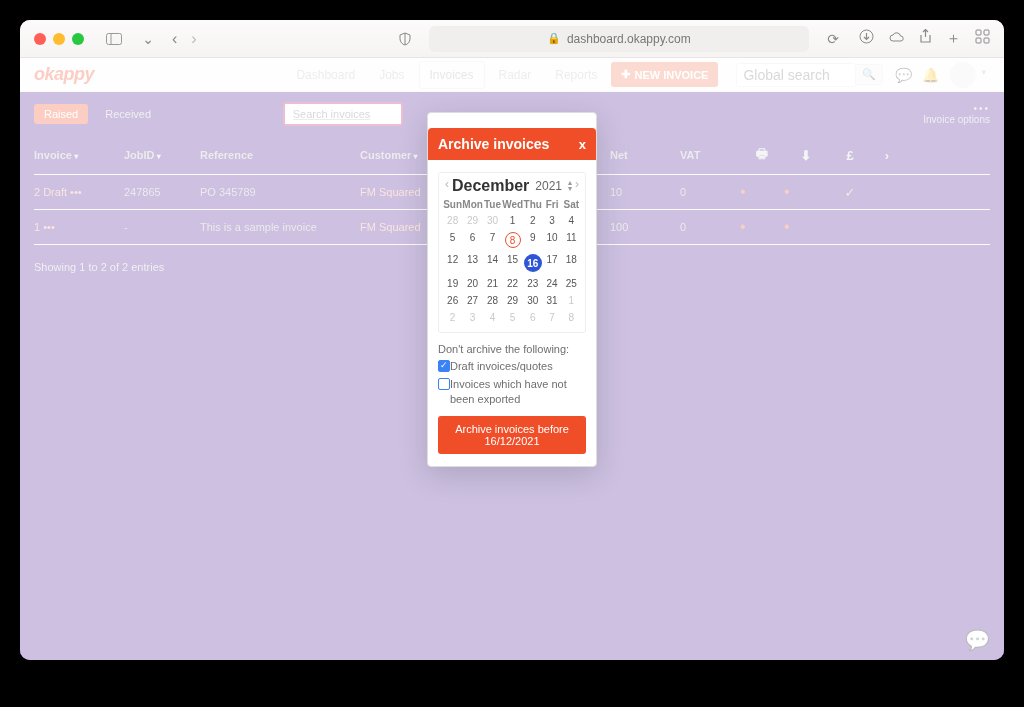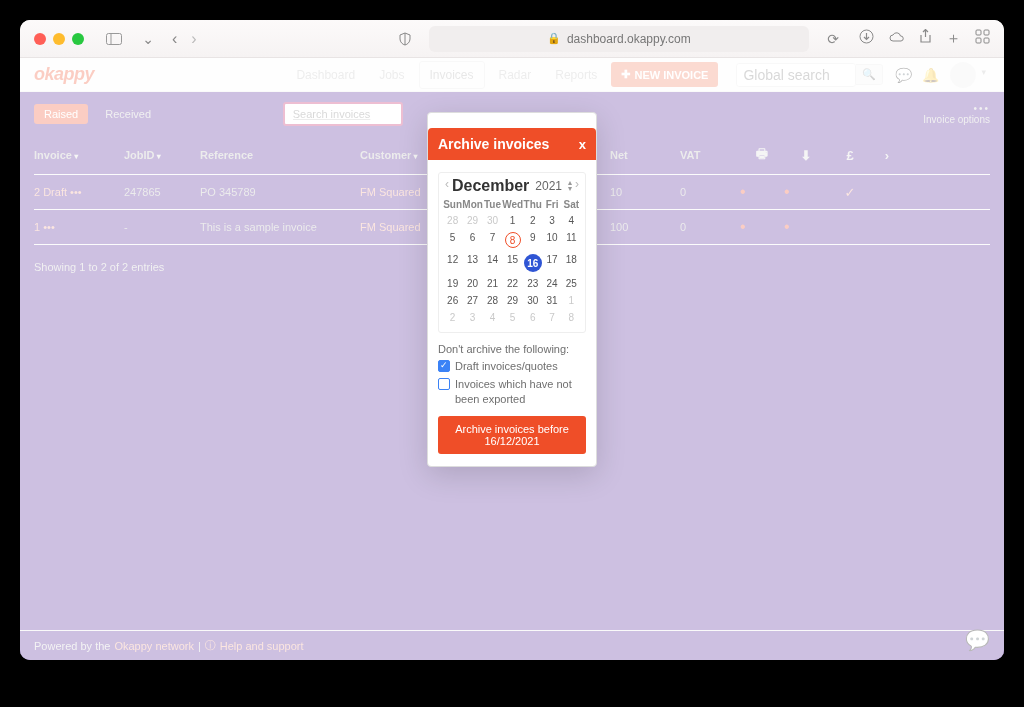--- a/index.html
+++ b/index.html
@@ -63,21 +63,21 @@
   .cal-head .nv.l{left:2px;} .cal-head .nv.r{right:2px;}
   .cal-head .mo{ font-weight:700; color:#333; font-size:16px;}
   .cal-head .yr{ color:#666; font-size:12px; display:flex; align-items:center; gap:6px;}
   .cal-head .yr .ud{ font-size:8px; line-height:6px; display:flex; flex-direction:column; color:#999;}
   .cal-grid{ display:grid; grid-template-columns:repeat(7,1fr); text-align:center; font-size:10px;}
   .cal-grid .dh{ color:#888; font-weight:600; padding:2px 0;}
   .cal-grid .d{ color:#555; padding:3px 0; position:relative;}
   .cal-grid .d.oth{ color:#c9c9c9;}
   .cal-grid .d.today span{ display:inline-flex; width:16px; height:16px; border:1px solid #ef4e28; border-radius:50%; align-items:center; justify-content:center; color:#ef4e28;}
   .cal-grid .d.sel span{ display:inline-flex; width:18px; height:18px; background:#2f55d4; color:#fff; border-radius:50%; align-items:center; justify-content:center; font-weight:600;}
-  .chk-row{ display:flex; align-items:flex-start; gap:5px; margin-top:4px; font-size:11px; color:#6f6f6f; line-height:1.3;}
+  .chk-row{ display:flex; align-items:flex-start; margin-top:4px; font-size:11px; color:#6f6f6f; line-height:1.3;}
   .chk{ appearance:none; width:12px; height:12px; border:1px solid #3b82f6; border-radius:2px; margin-top:1px; flex-shrink:0;}
   .chk:checked{ background:#3b82f6; position:relative;}
   .chk:checked::after{content:"✓"; color:#fff; font-size:9px; position:absolute; left:1px; top:-1px;}
   .submit{ display:block; width:100%; margin-top:10px; background:#ef4e28; color:#fff; border:none; padding:7px 4px; border-radius:3px; font-size:11px; cursor:pointer;}
   .dont{ margin-top:10px; font-size:11px; color:#6f6f6f;}
 </style>
 </head>
 <body>
 
 <div class="mac-window">
@@ -215,27 +215,20 @@
             <span>0</span>
             <span class="dotc">•</span>
             <span class="dotc">•</span>
             <span class="icon-cell" style="color:#f3a690"></span>
             <span class="icon-cell"></span>
           </div>
         </div>
     </div>
     <div class="showing">Showing 1 to 2 of 2 entries</div>
 
-    <div class="footer">
-      <span>Powered by the </span>
-      <span class="fl">Okappy network</span>
-      <span> | </span>
-      <span class="fl">ⓘ</span>
-      <span class="fl">Help and support</span>
-    </div>
     <span class="chat-bubble">💬</span>
   </div>
 
   <div class="modal">
     <div class="modal-hd">
       <span>Archive invoices</span>
       <span class="x">x</span>
     </div>
     <div class="modal-bd">
       <div class="cal">

